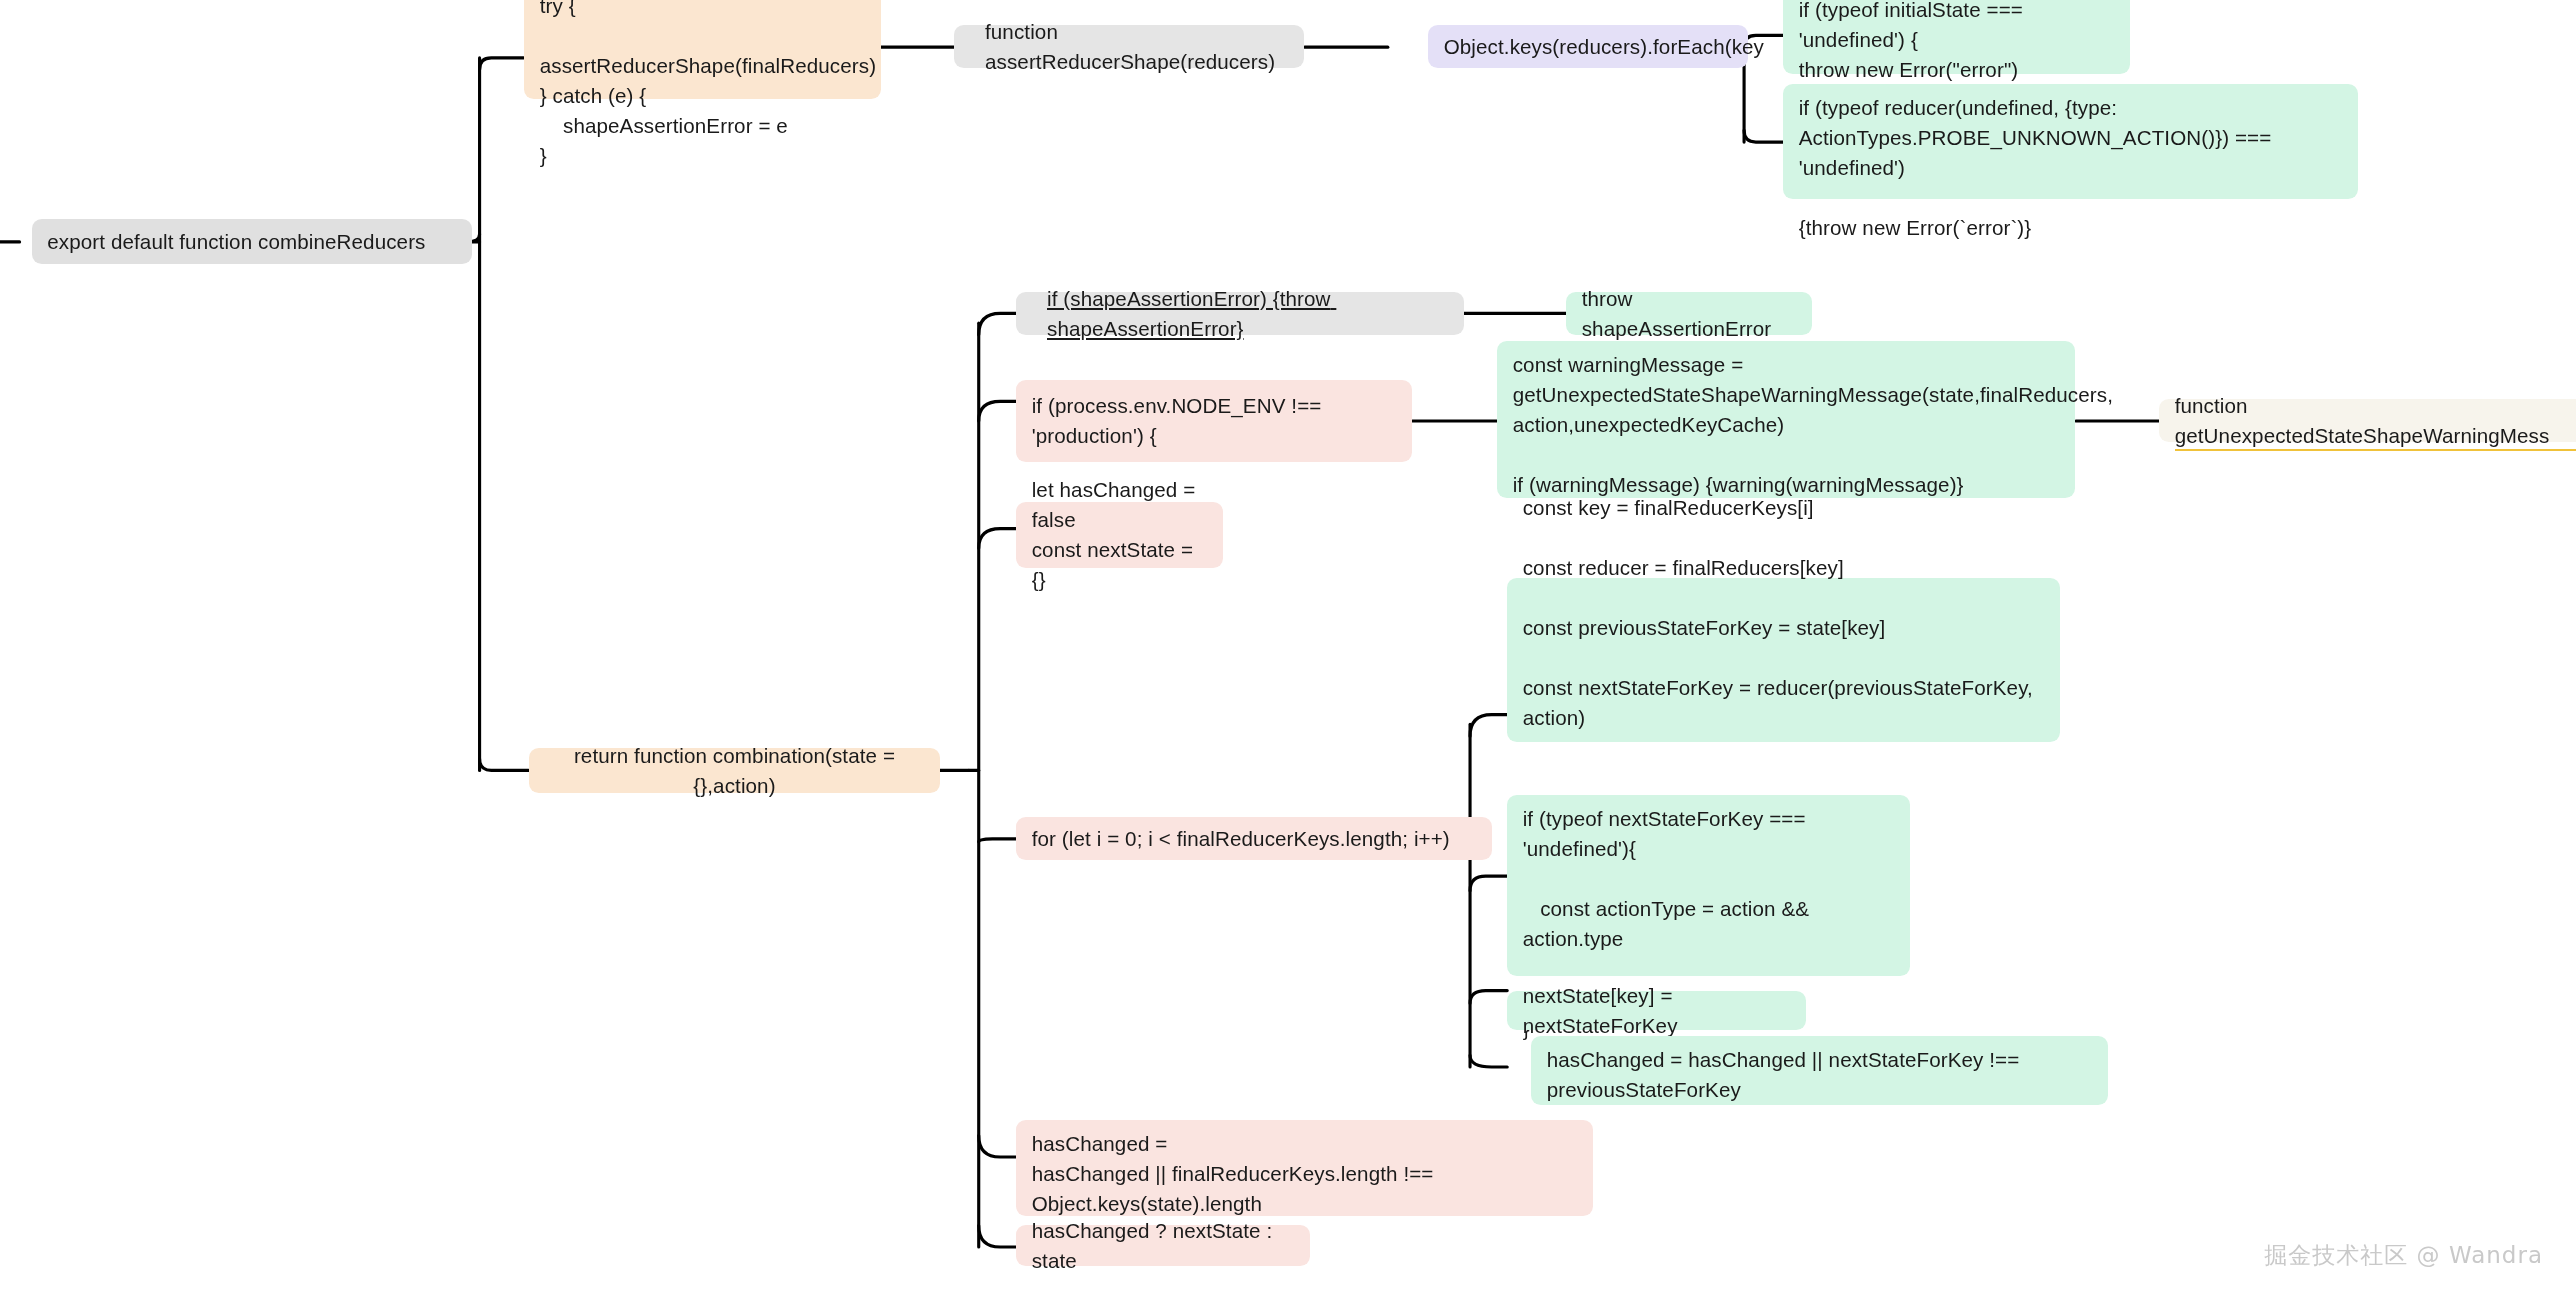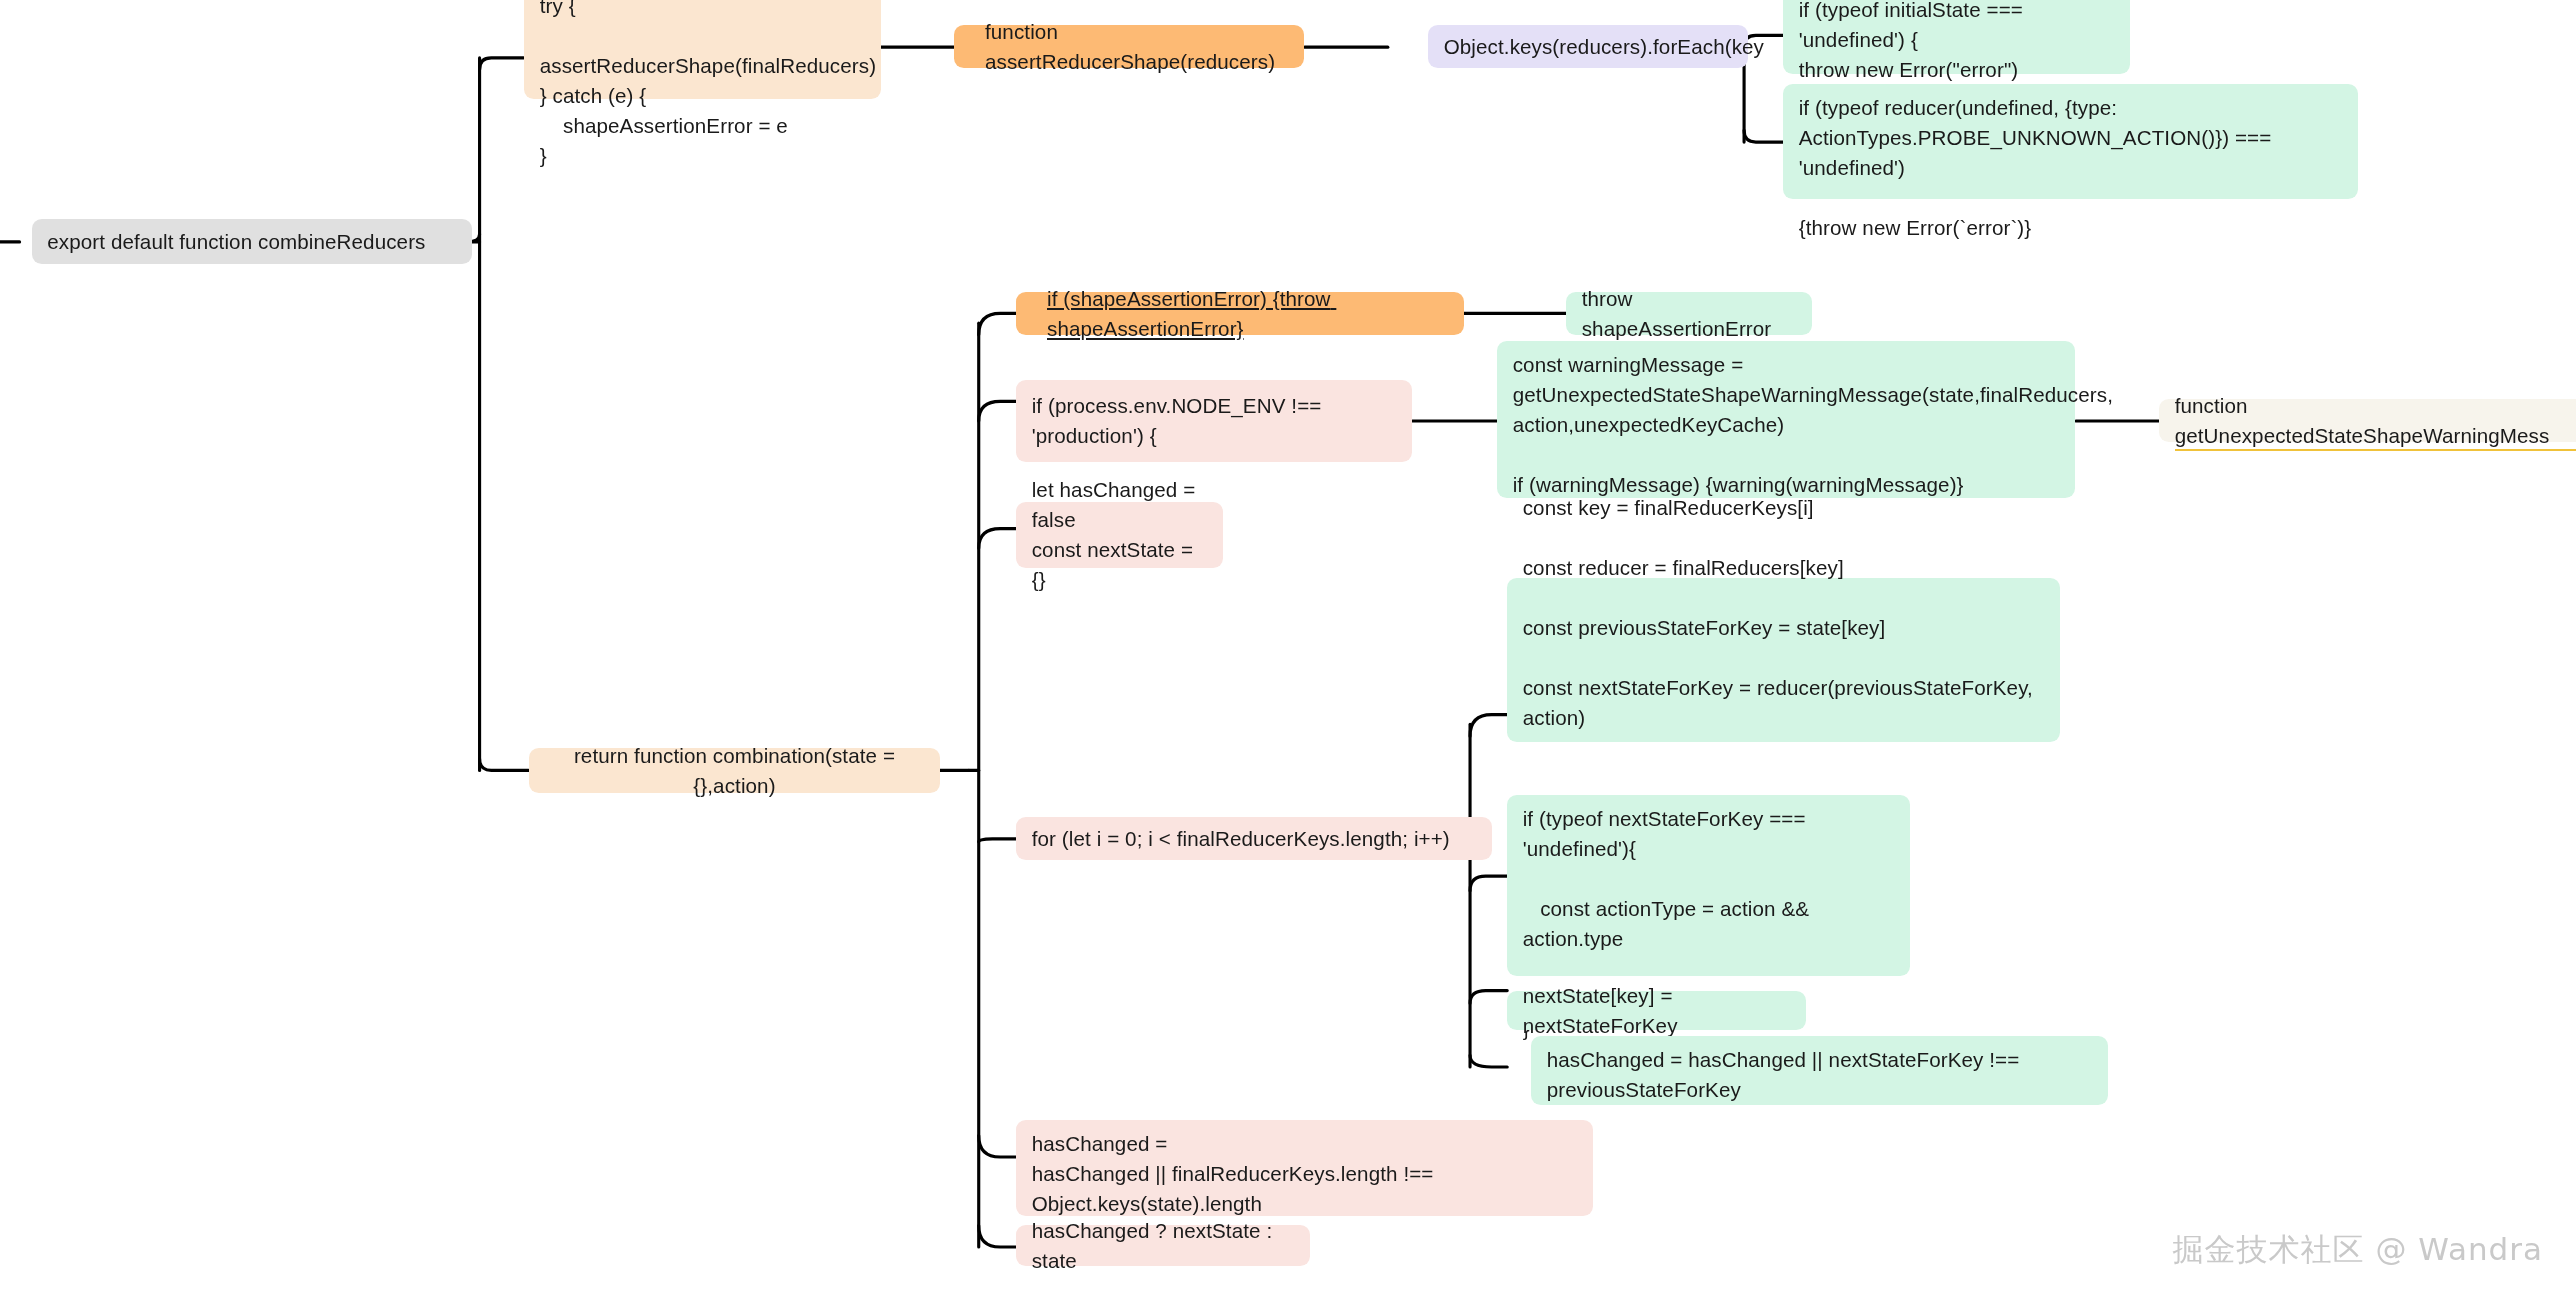--- a/index.html
+++ b/index.html
@@ -19,34 +19,34 @@
     line-height:30px;
     letter-spacing:0.1px;
     white-space:pre-wrap;
     display:flex;
     align-items:center;
   }
   .node .txt{display:block;width:100%;}
   .pad{padding:8.8px 15.7px;}
   .root{background:#e0e0e0;}
   .orange{background:#fbe6d0;}
-  .pink{background:#fdba74;padding-left:31px;}
+  .pink{background:#e5e5e5;padding-left:31px;}
   .pinksoft{background:#fae4e0;}
   .lilac{background:#e4e0f7;}
   .mint{background:#d3f5e4;}
   .cream{background:#f7f4ec;}
   .u-underline{
     background-image:linear-gradient(to top,#f0c23a 0px,#f0c23a 2px,transparent 2px);
     background-repeat:repeat-x;
     background-position:0 100%;
   }
   .watermark{
     position:absolute;
     right:33px;bottom:31px;
-    font-size:31px;
+    font-size:23px;
     color:#c9c9c9;
     letter-spacing:1px;
     font-family:"DejaVu Sans",sans-serif;
     white-space:nowrap;
   }
 </style>
 </head>
 <body>
 
 <div id="canvas">

